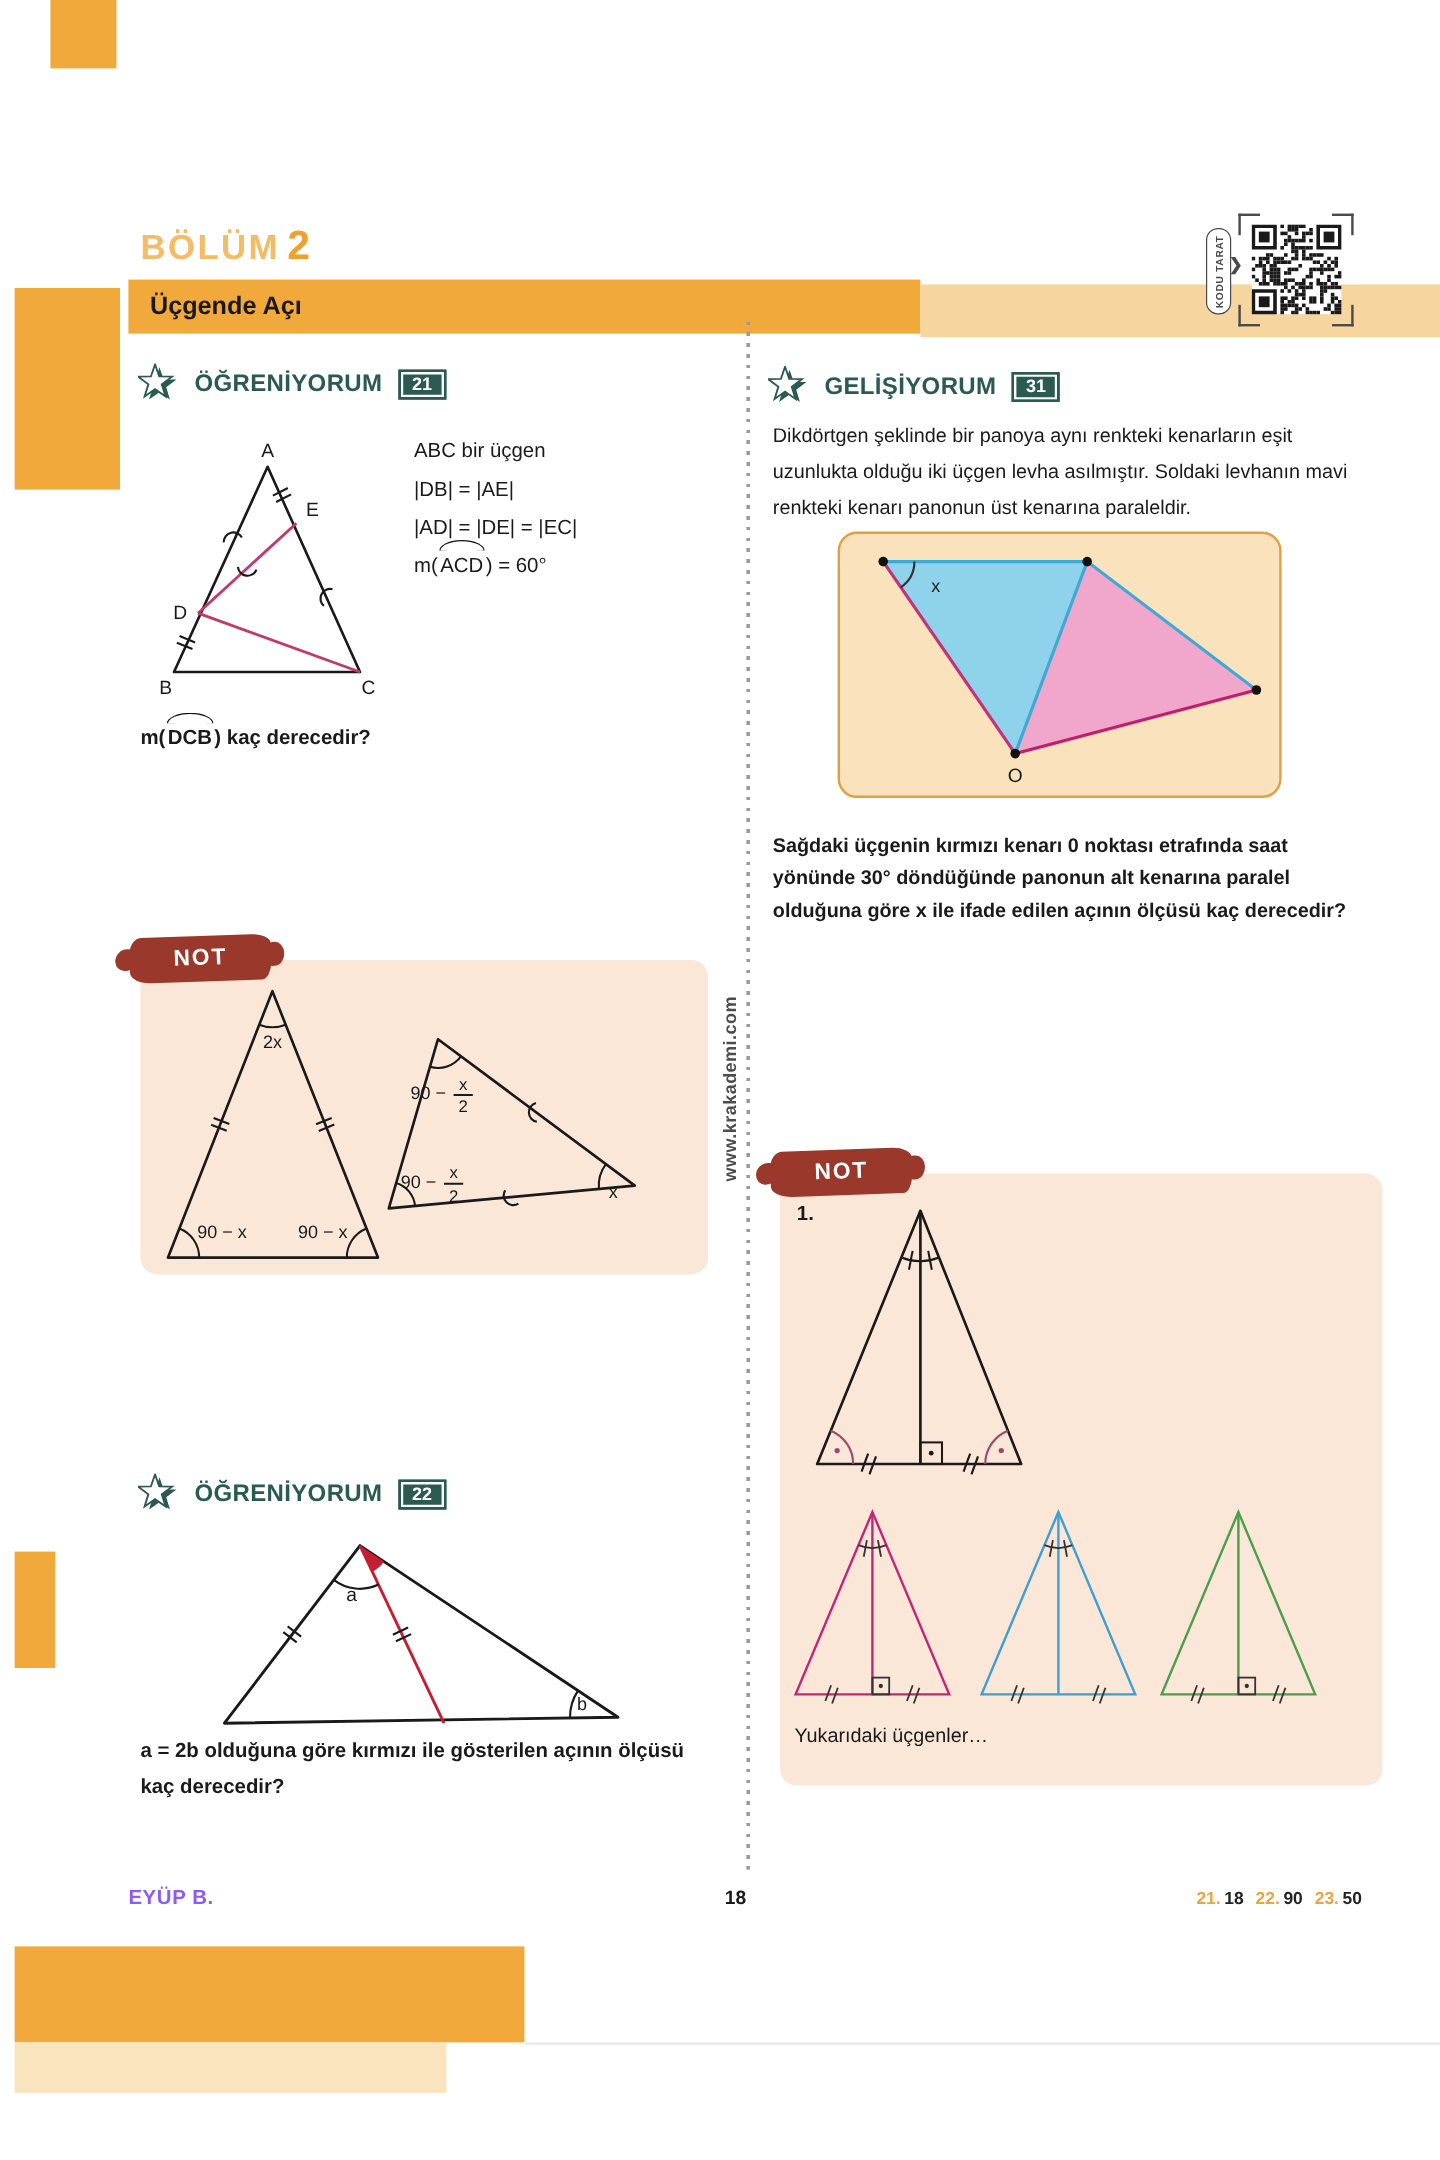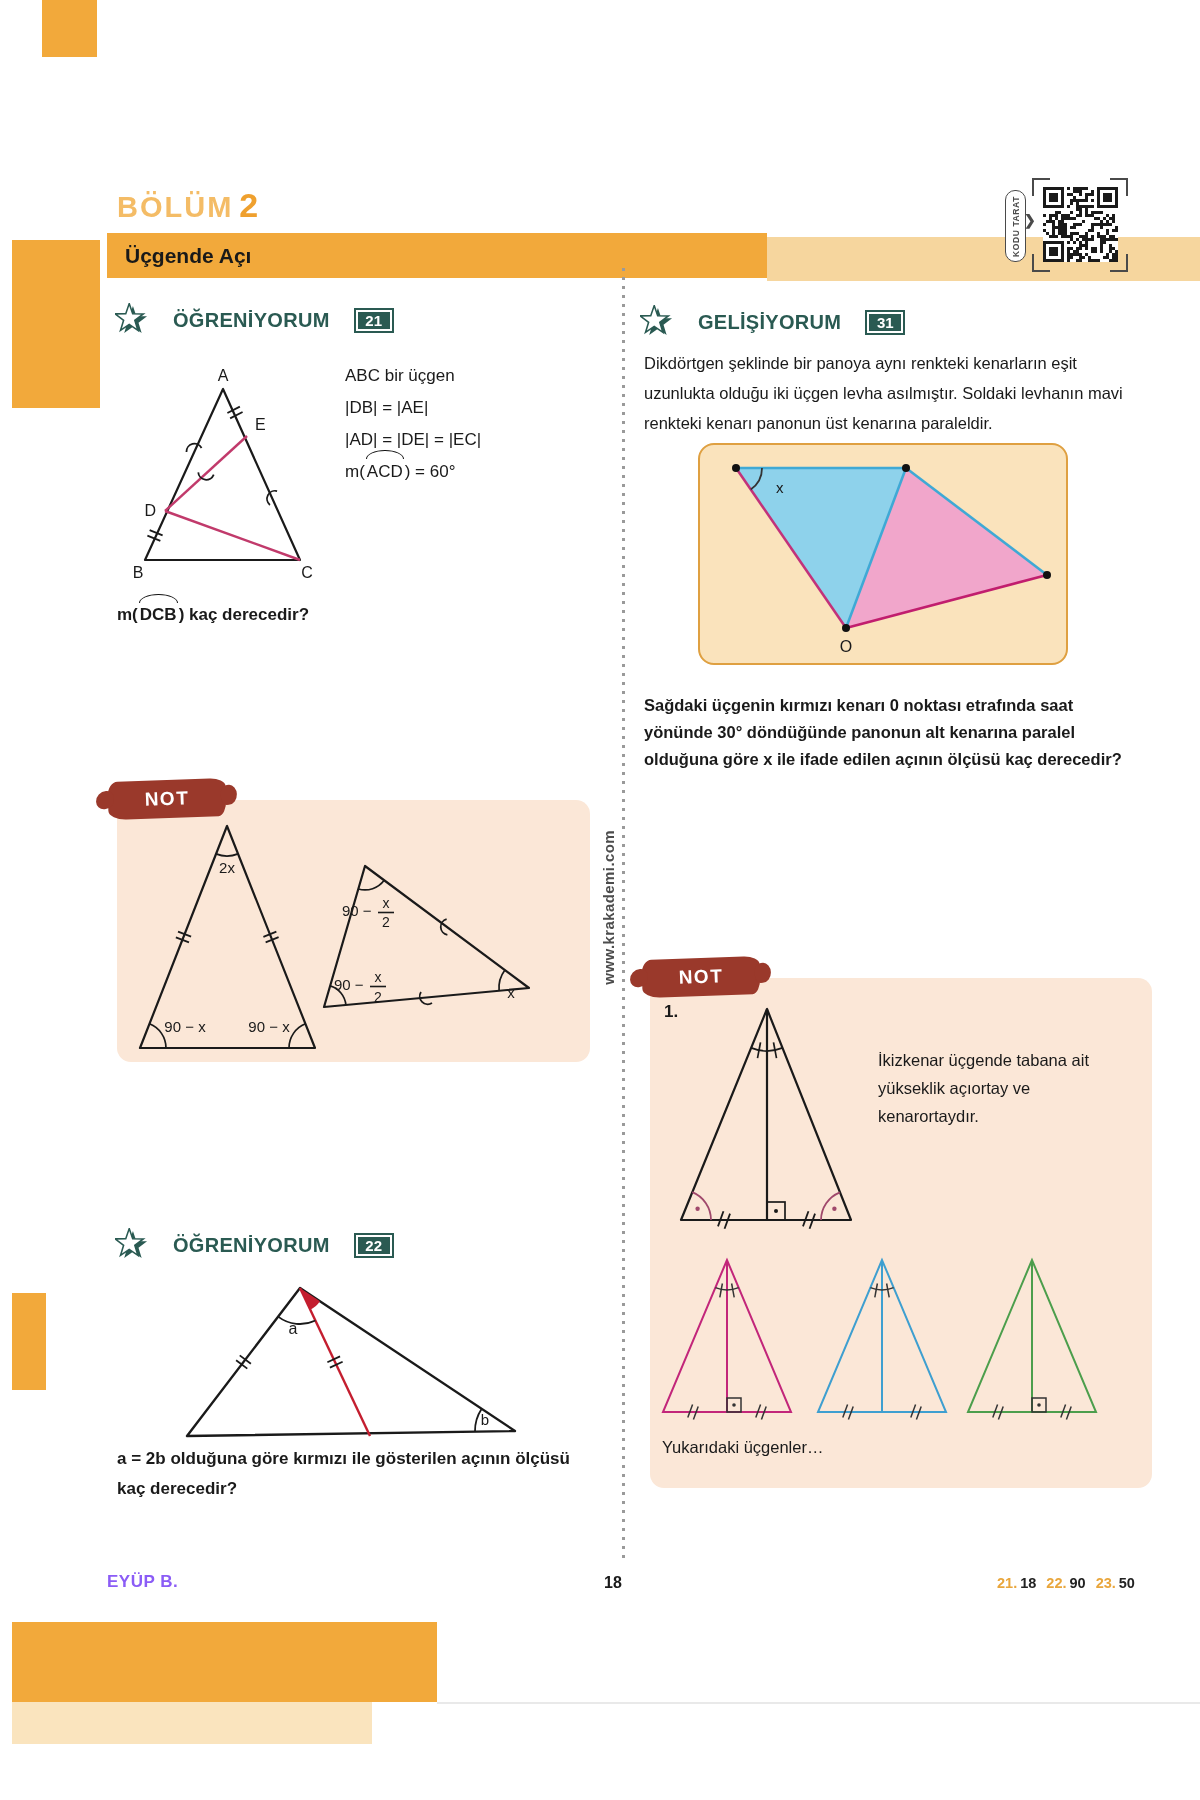--- a/index.html
+++ b/index.html
@@ -34,21 +34,21 @@
   #qr-chevron{left:1012px;top:212px;font-size:14px;font-weight:800;color:#4a4a4a;}
 
   
   #divider{left:610px;top:268px;width:3px;height:1290px;
            background:repeating-linear-gradient(to bottom,#9a9a9a 0 3px,transparent 3px 9px);}
   #watermark{left:588px;top:812px;height:190px;display:flex;align-items:center;}
   #watermark span{writing-mode:vertical-rl;transform:rotate(180deg);font-size:15px;font-weight:700;
                   color:#4c4c4c;letter-spacing:.4px;white-space:nowrap;}
 
   
-  .heading{display:flex;align-items:center;gap:24px;}
+  .heading{display:flex;align-items:center;gap:13px;}
   .heading-text{font-size:20px;font-weight:800;color:#2A5A52;letter-spacing:.3px;}
   .badge{min-width:40px;height:25px;background:#2A5A52;border:2px solid #2A5A52;
          box-shadow:inset 0 0 0 2px #ffffff;color:#ffffff;font-size:15px;font-weight:800;
          display:flex;align-items:center;justify-content:center;box-sizing:border-box;padding:0 4px;text-align:right;}
   .star{width:34px;height:34px;display:block;}
 
   
   .givens{font-size:17px;line-height:32px;}
   .q-bold{font-size:17px;font-weight:700;line-height:30px;}
   .para{font-size:16.5px;line-height:30px;}
@@ -519,21 +519,20 @@
           <line x1="-3.5" y1="-8" x2="-3.5" y2="8"></line>
           <line x1="3.5" y1="-8" x2="3.5" y2="8"></line>
         </g>
       <g transform="translate(152,232) rotate(20)">
           <line x1="-3.5" y1="-8" x2="-3.5" y2="8"></line>
           <line x1="3.5" y1="-8" x2="3.5" y2="8"></line>
         </g>
     </g>
   </svg>
 
-  <div class="abs para" style="left:866px;top:1046px;width:240px;line-height:28px;">İkizkenar üçgende tabana ait yükseklik açıortay ve kenarortaydır.</div>
 
   <svg class="abs" style="left:645px;top:1250px;" width="140" height="170" viewBox="0 0 140 170">
     <path d="M70,10 L6,162 L134,162 Z" fill="none" stroke="#C2267A" stroke-width="2"></path>
     <line x1="70" y1="10" x2="70" y2="162" stroke="#C2267A" stroke-width="2"></line>
     <path d="M58.4,37.6 A30,30 0 0 0 81.6,37.6" fill="none" stroke="#333333" stroke-width="1.5"></path>
     <line x1="65.4" y1="33.5" x2="62.8" y2="47.3" stroke="#333333" stroke-width="1.5"></line>
     <line x1="74.6" y1="33.5" x2="77.2" y2="47.3" stroke="#333333" stroke-width="1.5"></line>
     <rect x="70" y="148" width="14" height="14" fill="none" stroke="#333333" stroke-width="1.5"></rect>
     <circle cx="77" cy="155" r="1.8" fill="#333333"></circle>
     <g stroke="#333333" stroke-width="1.5">

